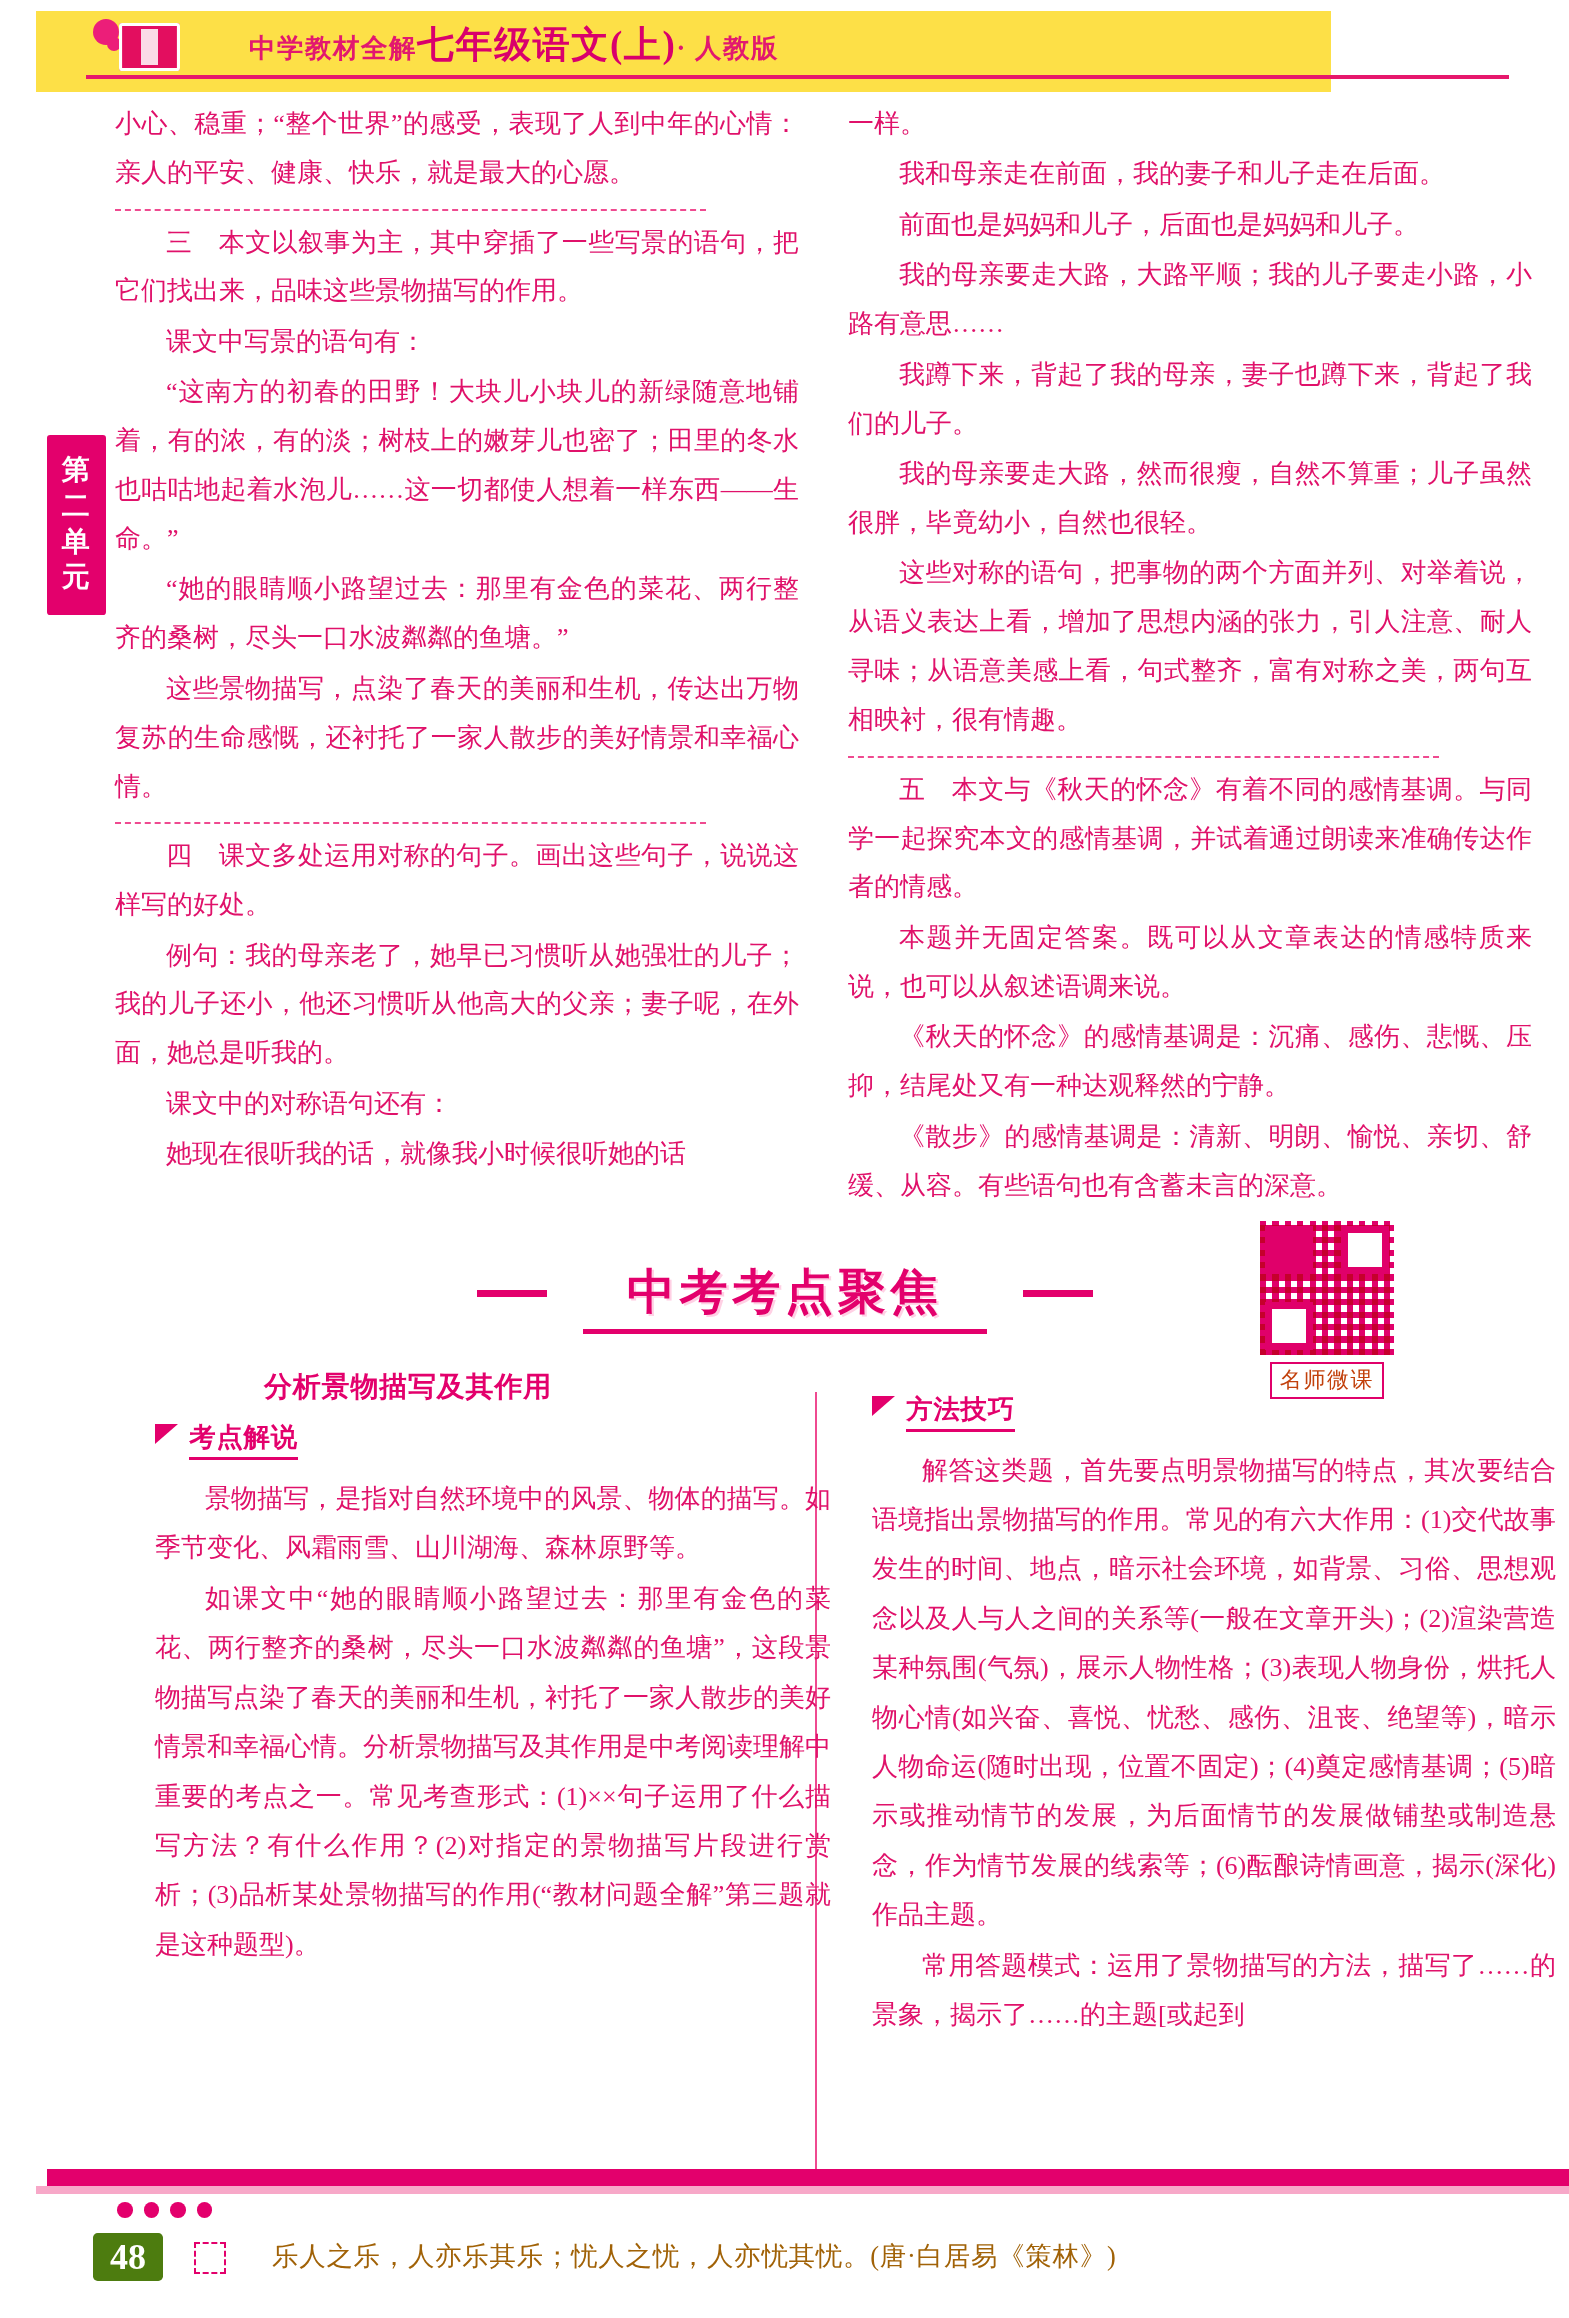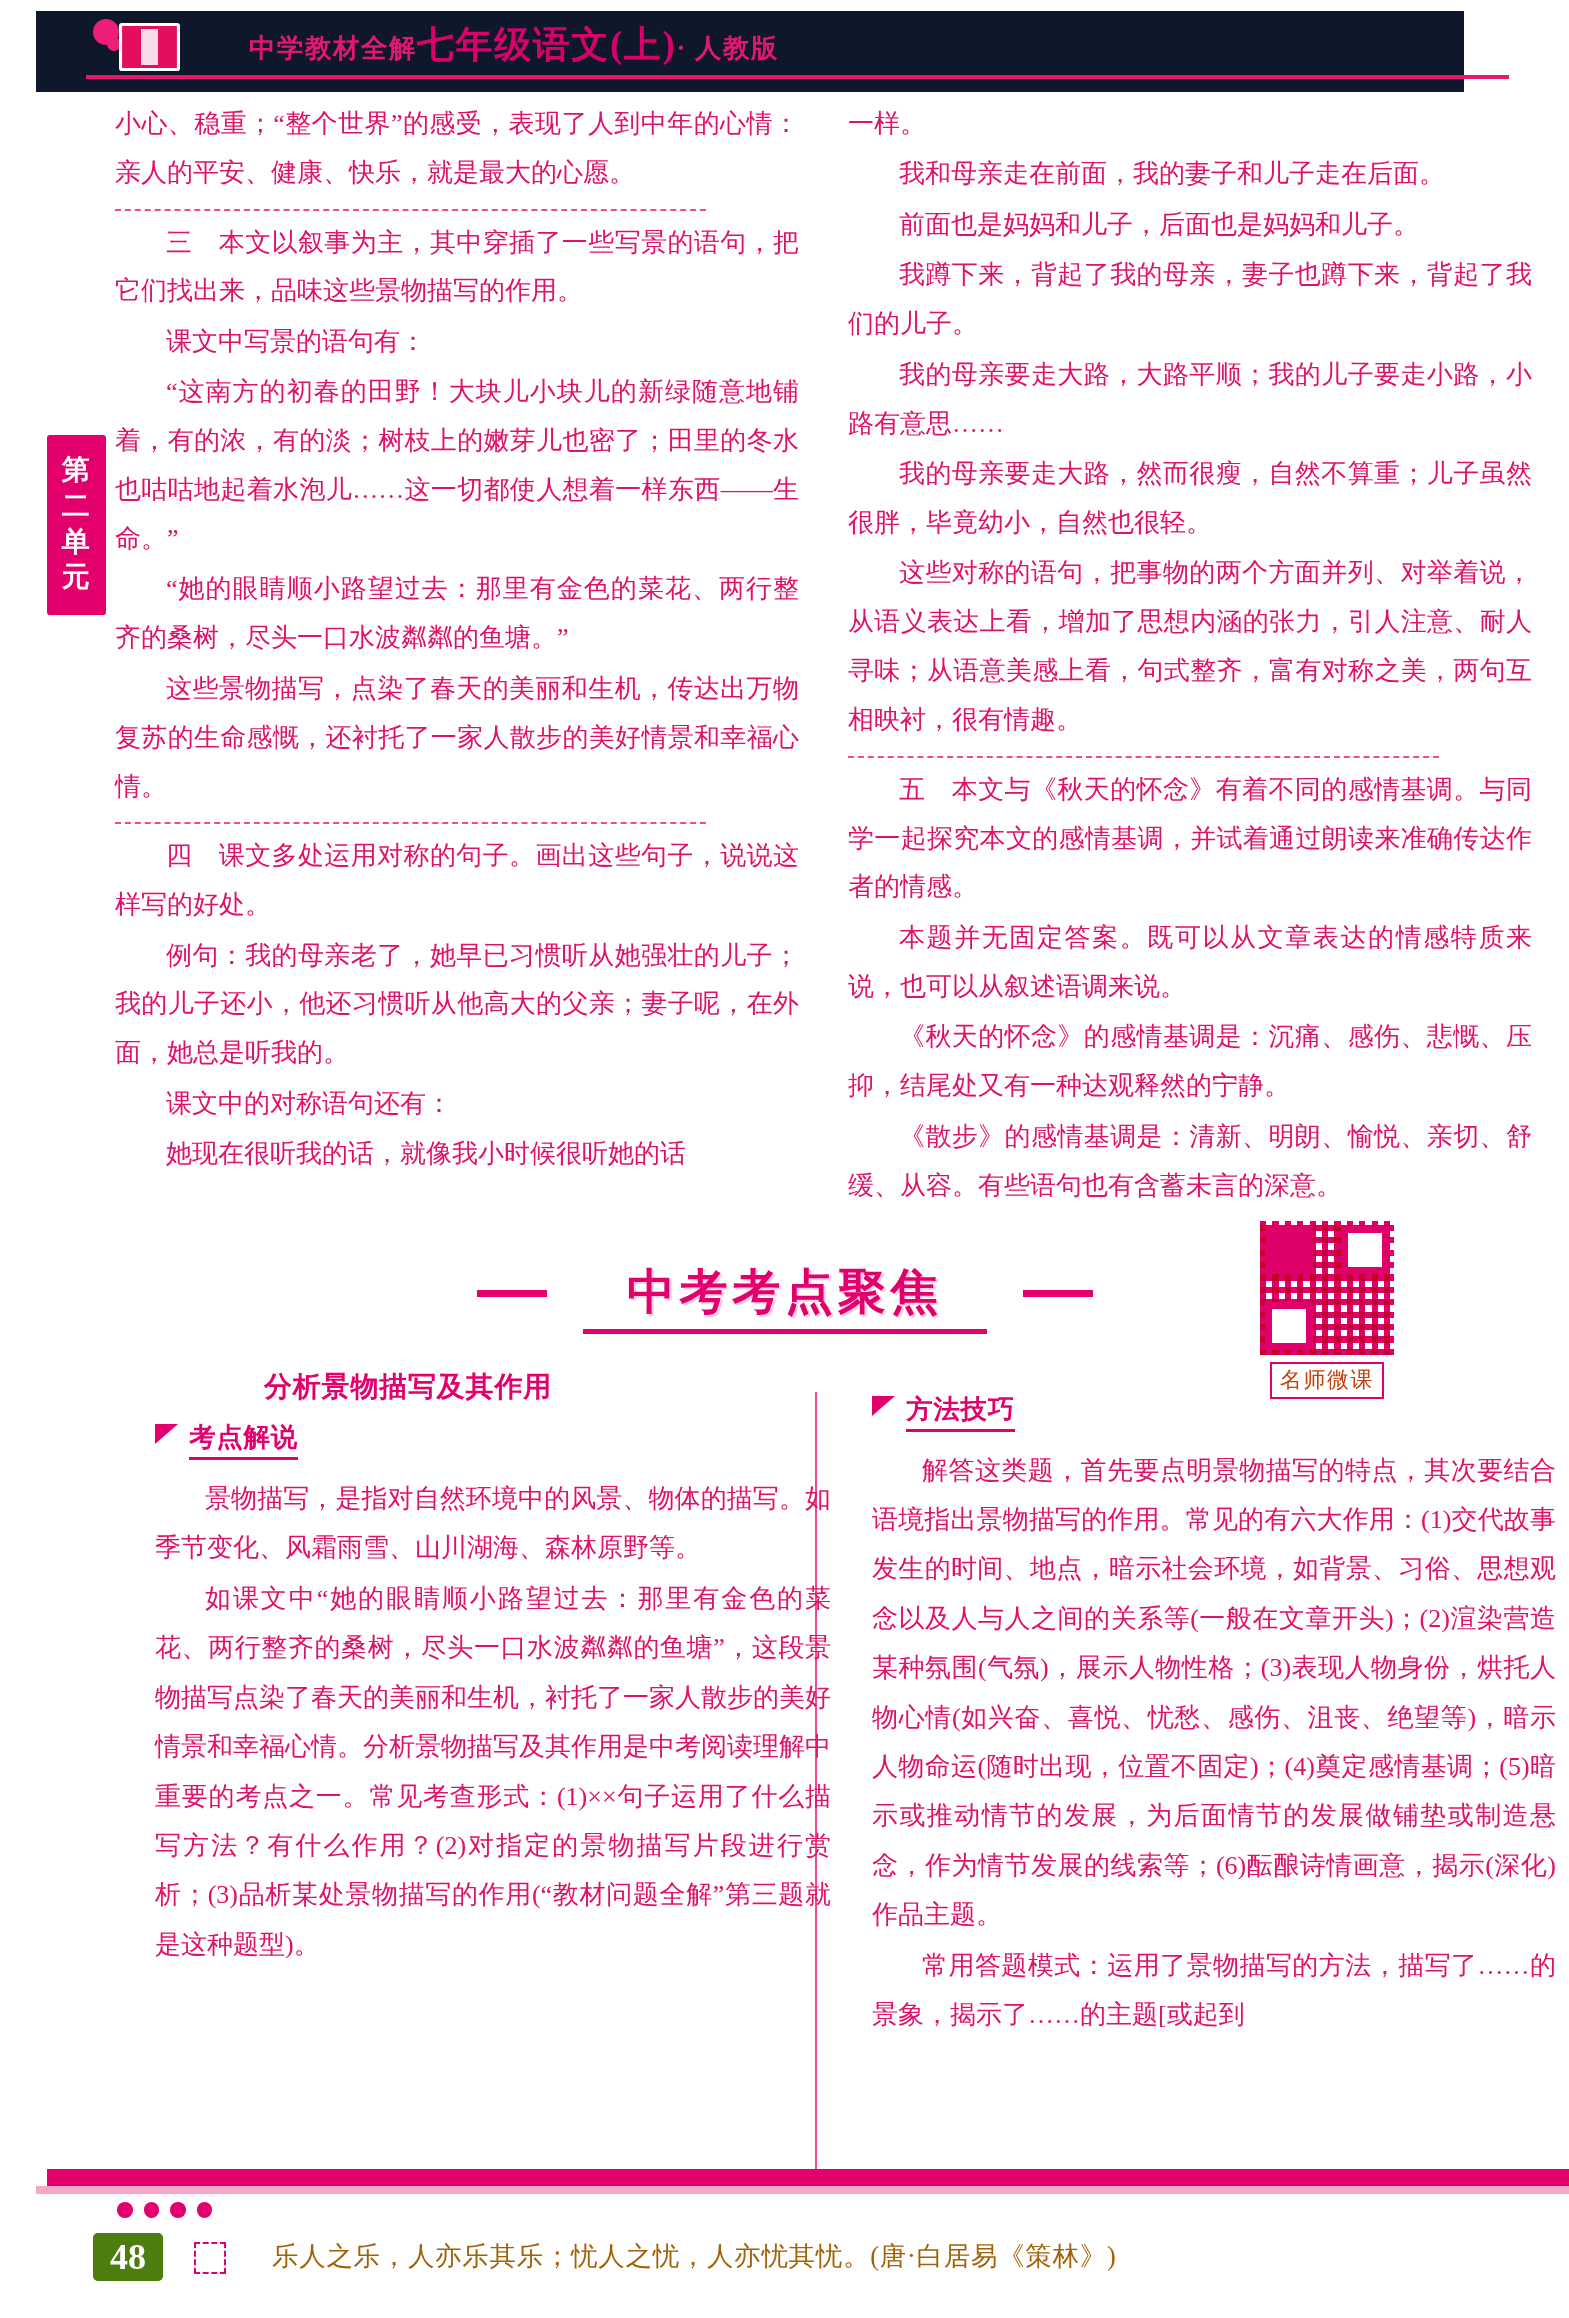--- a/index.html
+++ b/index.html
@@ -20,23 +20,24 @@
     left: 0; top: 0;
     width: 1570px;
     height: 2319px;
     background: #fff;
   }
 
   
   .header {
     position: absolute;
     left: 0; top: 0;
-    width: 1464px;
+    width: 1312px;
     height: 92px;
-    background: #0f172a;
+    background: #fde047;
+    padding-left: 19px;
   }
   .header-band {
     position: absolute;
     left: 86px; top: 75px;
     width: 1423px; height: 3.9px;
     background: #e6186c;
   }
   .header-logo {
     position: absolute;
     left: 93px; top: 17px;
@@ -331,22 +332,22 @@
     <p class="p indent">四　课文多处运用对称的句子。画出这些句子，说说这样写的好处。</p>
     <p class="p indent">例句：我的母亲老了，她早已习惯听从她强壮的儿子；我的儿子还小，他还习惯听从他高大的父亲；妻子呢，在外面，她总是听我的。</p>
     <p class="p indent">课文中的对称语句还有：</p>
     <p class="p indent">她现在很听我的话，就像我小时候很听她的话</p>
   </div>
 
   <div class="col col-right">
     <p class="p">一样。</p>
     <p class="p indent">我和母亲走在前面，我的妻子和儿子走在后面。</p>
     <p class="p indent">前面也是妈妈和儿子，后面也是妈妈和儿子。</p>
+    <p class="p indent">我的母亲要走大路，大路平顺；我的儿子要走小路，小路有意思……</p>
     <p class="p indent">我蹲下来，背起了我的母亲，妻子也蹲下来，背起了我们的儿子。</p>
-    <p class="p indent">我的母亲要走大路，大路平顺；我的儿子要走小路，小路有意思……</p>
     <p class="p indent">我的母亲要走大路，然而很瘦，自然不算重；儿子虽然很胖，毕竟幼小，自然也很轻。</p>
     <p class="p indent">这些对称的语句，把事物的两个方面并列、对举着说，从语义表达上看，增加了思想内涵的张力，引人注意、耐人寻味；从语意美感上看，句式整齐，富有对称之美，两句互相映衬，很有情趣。</p>
     <hr class="dash">
     <p class="p indent">五　本文与《秋天的怀念》有着不同的感情基调。与同学一起探究本文的感情基调，并试着通过朗读来准确传达作者的情感。</p>
     <p class="p indent">本题并无固定答案。既可以从文章表达的情感特质来说，也可以从叙述语调来说。</p>
     <p class="p indent">《秋天的怀念》的感情基调是：沉痛、感伤、悲慨、压抑，结尾处又有一种达观释然的宁静。</p>
     <p class="p indent">《散步》的感情基调是：清新、明朗、愉悦、亲切、舒缓、从容。有些语句也有含蓄未言的深意。</p>
   </div>
 
   <div class="qr-wrap">

